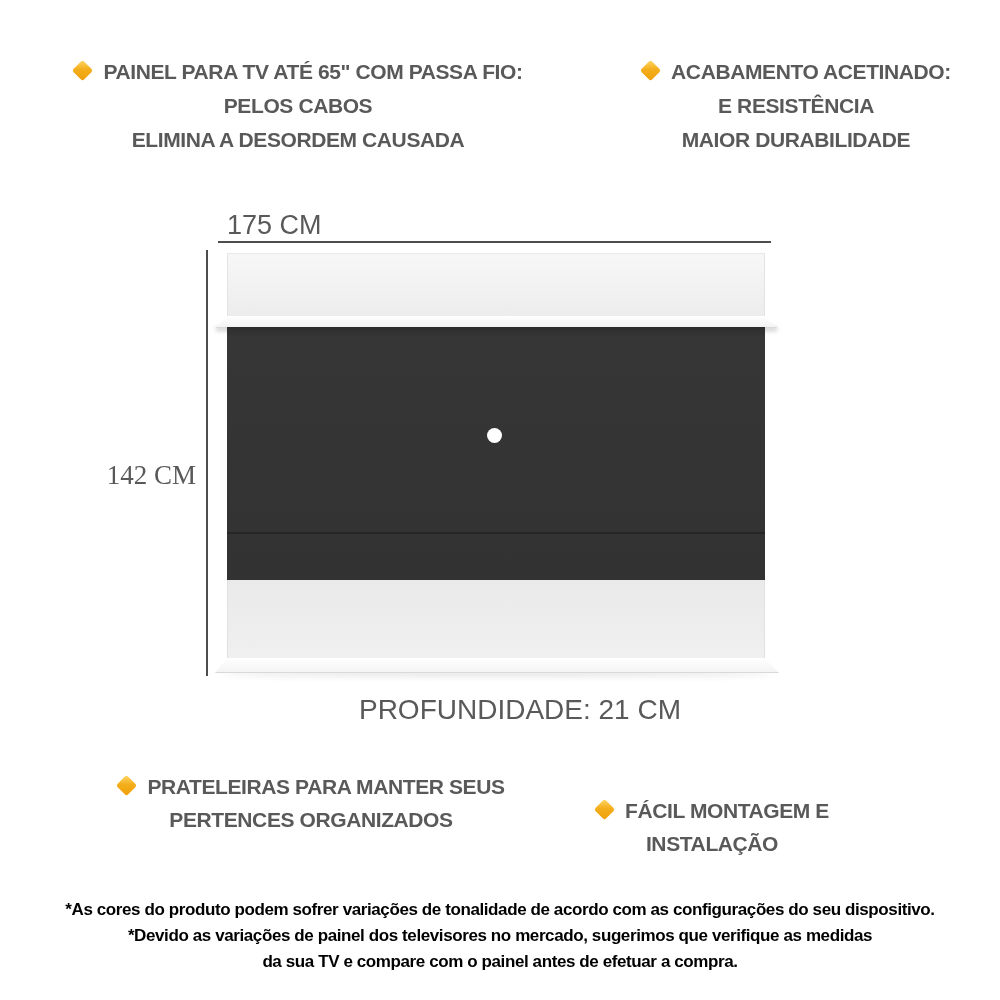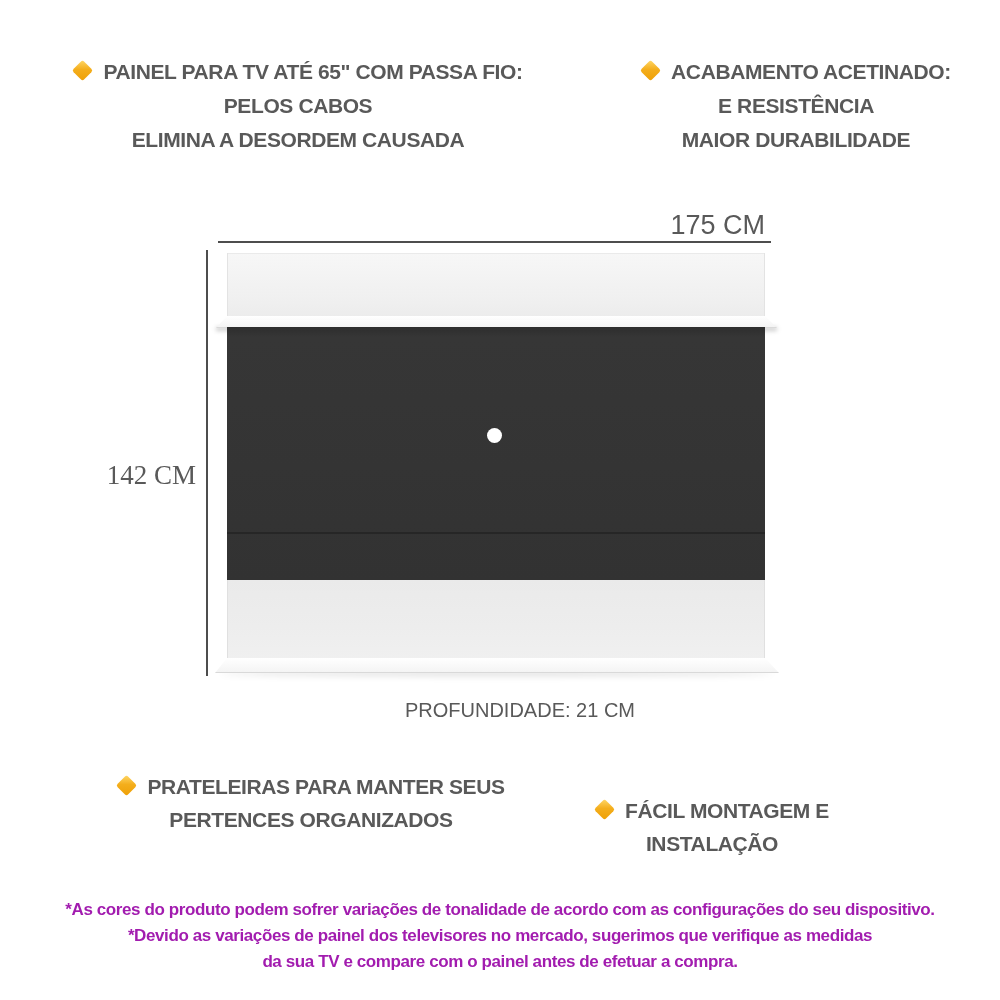--- a/index.html
+++ b/index.html
@@ -39,23 +39,23 @@
 
   
   .dim-label {
     position: absolute;
     font-size: 27px;
     font-weight: normal;
     color: #595959;
     line-height: 32px;
     white-space: nowrap;
   }
-  .dim-width  { left: 227px; top: 209px; width: 538px; text-align: right; }
+  .dim-width  { left: 227px; top: 209px; width: 538px; text-align: left; }
   .dim-height { left: 88px;  top: 459px; width: 108px; text-align: right; font-family: Liberation Serif, serif; }
-  .dim-depth  { left: 220px; top: 694px; width: 600px; text-align: center; font-size: 20px; }
+  .dim-depth  { left: 220px; top: 694px; width: 600px; text-align: center; font-size: 28px; }
 
   .dim-line-h {
     position: absolute; left: 218px; top: 241px;
     width: 553px; height: 2px; background: #4d4d4d;
   }
   .dim-line-v {
     position: absolute; left: 206px; top: 250px;
     width: 2px; height: 426px; background: #4d4d4d;
   }
 
@@ -108,21 +108,21 @@
   }
 
   
   .footer {
     position: absolute; left: 0; top: 897px; width: 1000px;
     text-align: center;
     font-weight: bold;
     font-size: 17px;
     line-height: 26px;
     letter-spacing: -0.4px;
-    color: #a21caf;
+    color: #000000;
     white-space: nowrap;
   }
 </style>
 </head>
 <body>
 
 <div class="canvas">
 
   <div class="feature f-tl">
     <div><span class="diamond"></span><span>PAINEL PARA TV ATÉ 65" COM PASSA FIO:</span></div>

